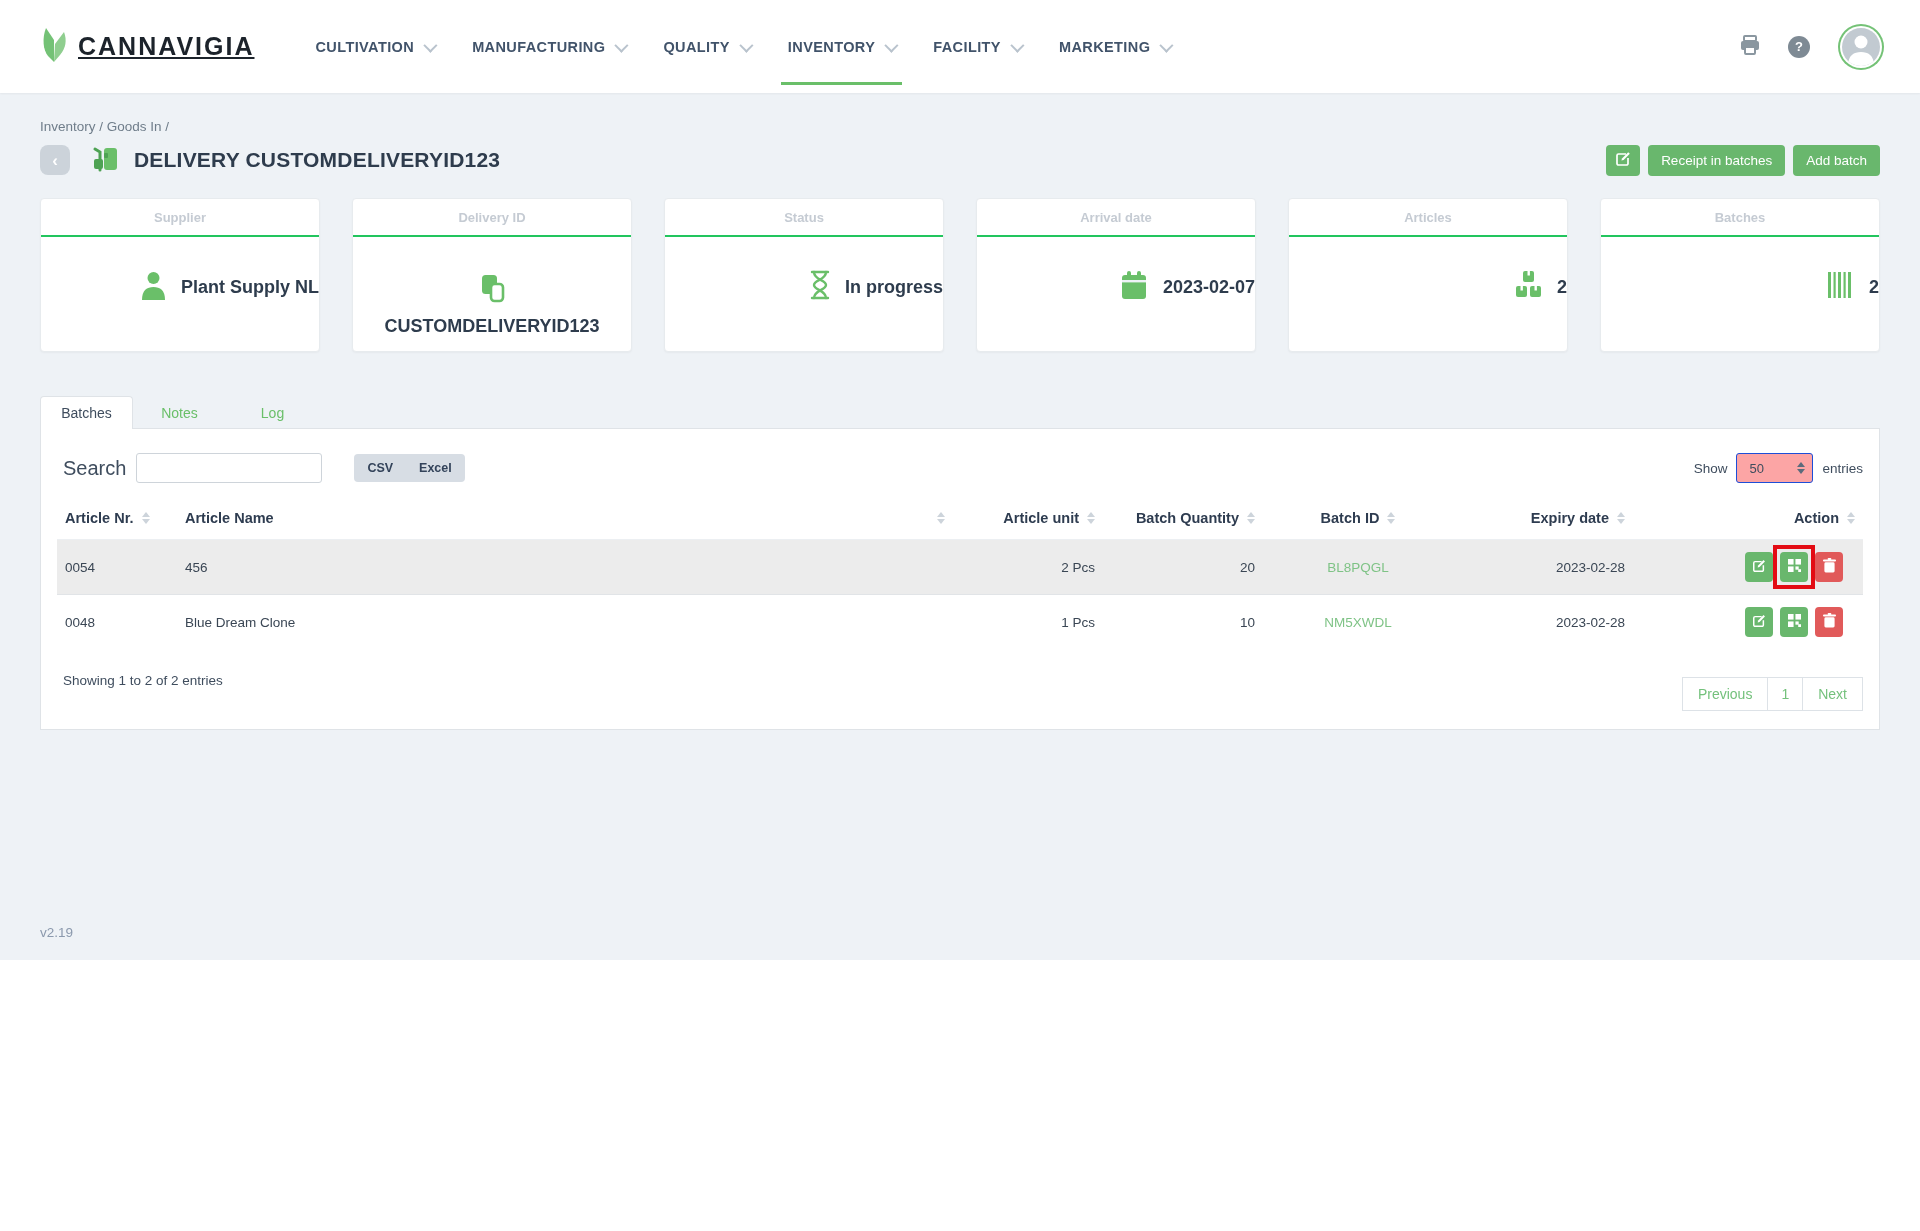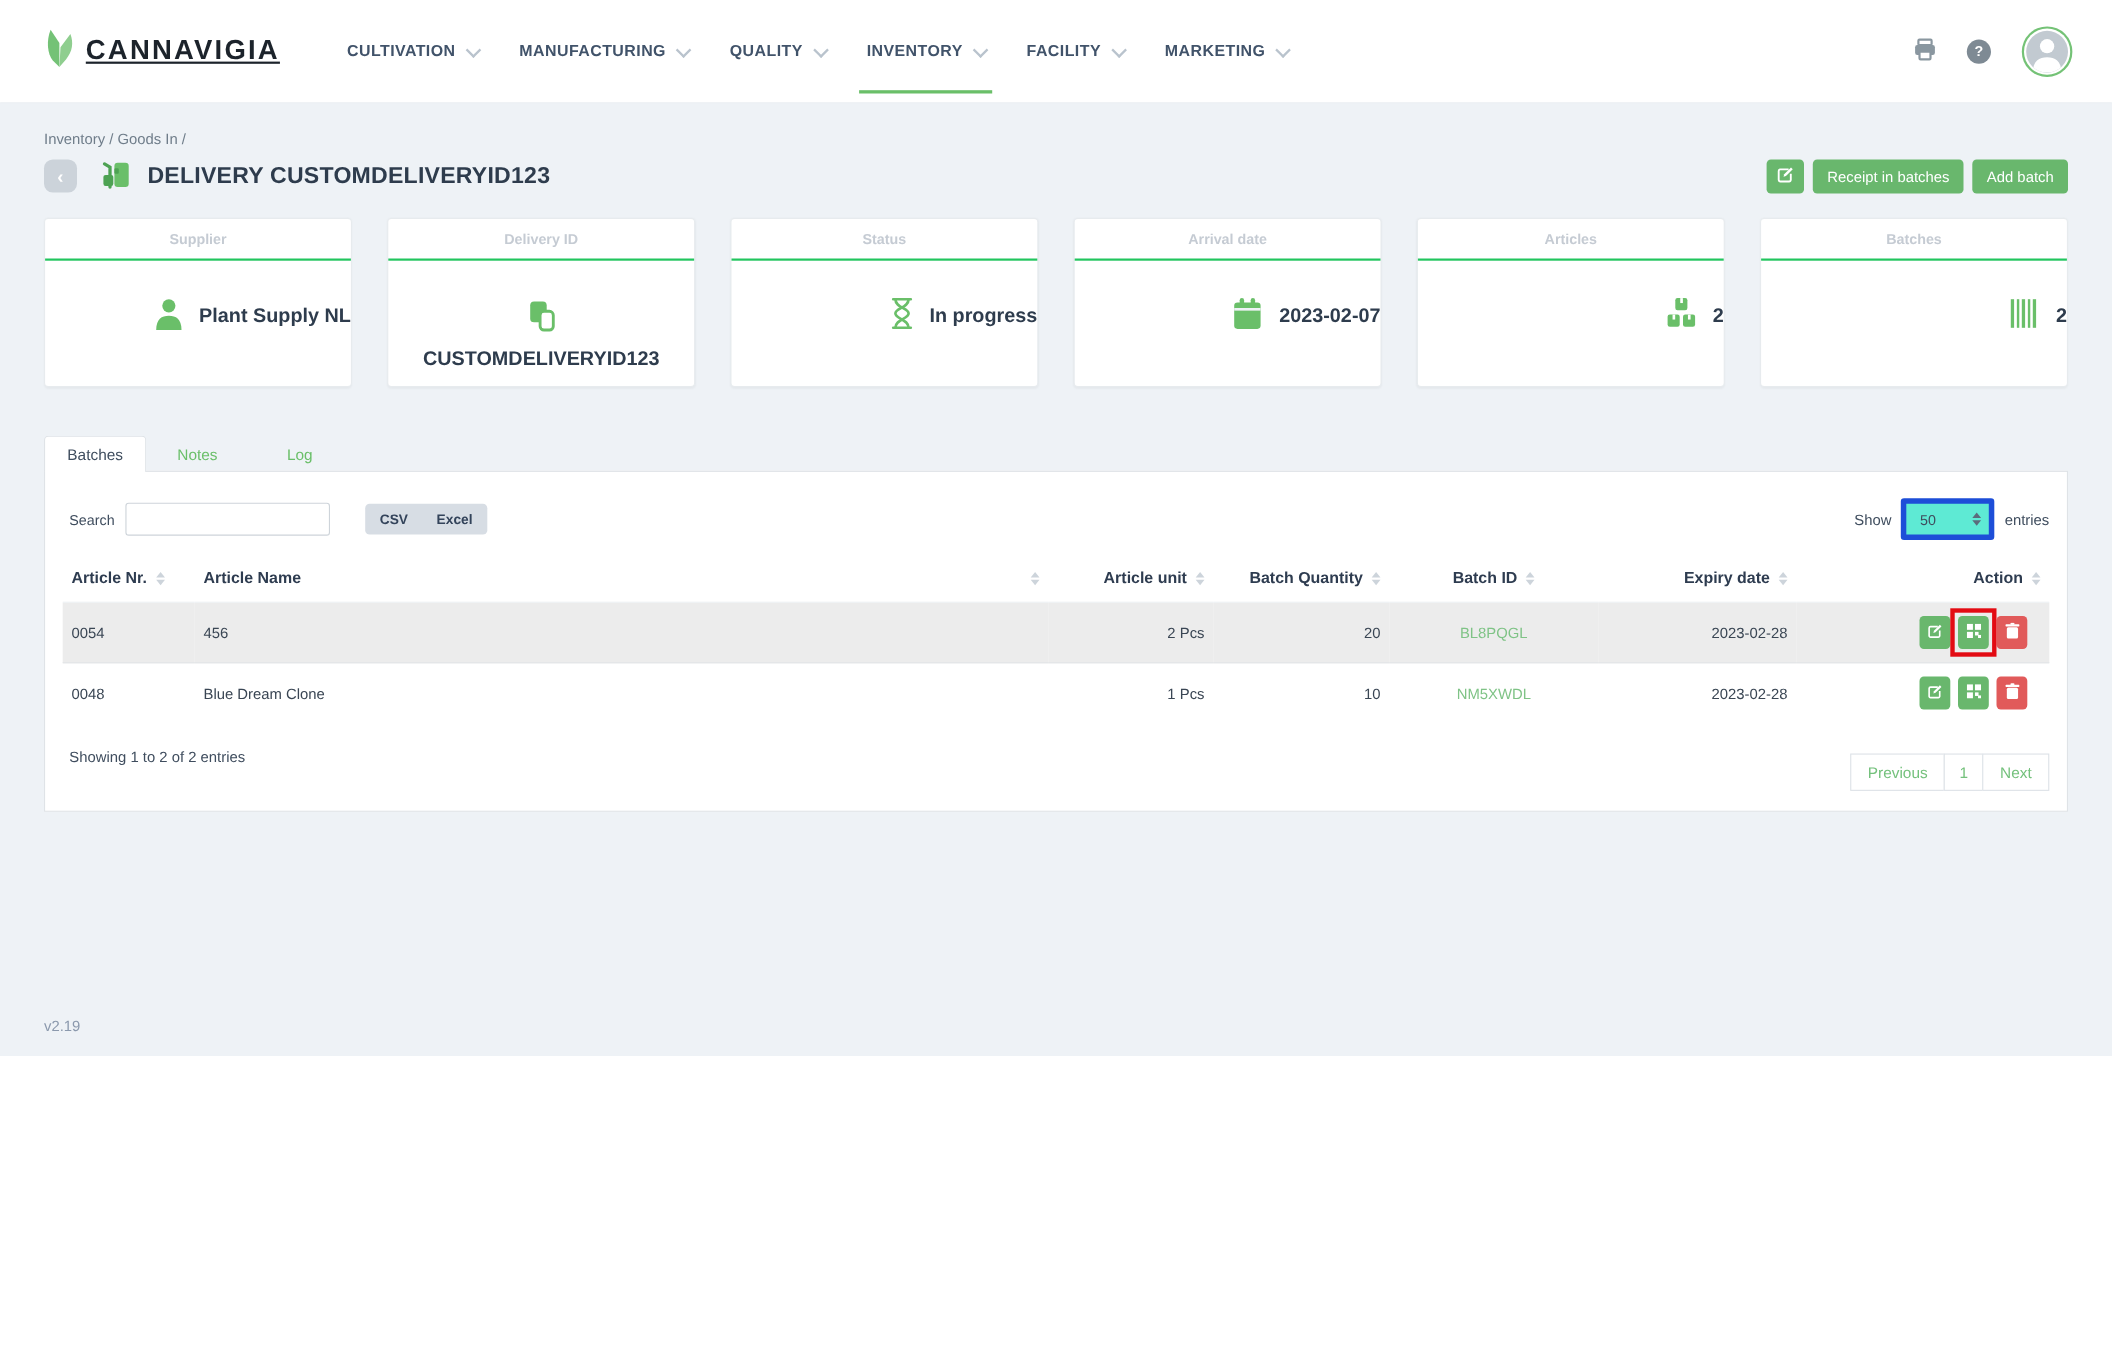--- a/index.html
+++ b/index.html
@@ -40,26 +40,26 @@
   .card-value{font-size:18px;font-weight:700;color:#2e3c4d;}
 
   
   .tabs{display:flex;margin-top:44px;}
   .tab{padding:8px 18px;font-size:14px;color:#6abf69;cursor:pointer;border:1px solid transparent;border-bottom:none;border-radius:4px 4px 0 0;min-width:55px;text-align:center;}
   .tab.active{background:#fff;border-color:#dfe3e7;color:#3f4d5e;position:relative;z-index:2;}
   .panel{background:#fff;border:1px solid #dfe3e7;margin-top:-1px;padding:24px 16px 18px;}
 
   .controls{display:flex;align-items:center;}
   .search-wrap{display:flex;align-items:center;gap:10px;margin-left:6px;}
-  .search-label{font-size:13px;color:#3f4d5e;}
+  .search-label{font-size:20px;color:#3f4d5e;}
   .search-input{width:168px;height:28px;border:1px solid #ced4da;border-radius:3px;padding:0 8px;font-size:13px;color:#3f4d5e;outline:none;}
   .export-group{display:flex;background:#d7dde4;border-radius:4px;margin-left:32px;overflow:hidden;}
   .export-btn{background:transparent;border:none;padding:7px 13px;font-size:12.5px;color:#33435a;font-weight:600;cursor:pointer;font-family:"Liberation Sans",sans-serif;}
   .show-wrap{margin-left:auto;display:flex;align-items:center;gap:9px;font-size:13.5px;color:#3f4d5e;}
-  .page-size{display:flex;align-items:center;justify-content:space-between;width:56px;height:28px;border:5px solid #1d4ed8;border-radius:3px;padding:0 7px 0 12px;cursor:pointer;background:#5eead4;}
+  .page-size{display:flex;align-items:center;justify-content:space-between;width:56px;height:28px;border:1px solid #1d4ed8;border-radius:3px;padding:0 7px 0 12px;cursor:pointer;background:#fca5a5;}
   .page-size .num{font-size:13px;color:#3f4d5e;}
   .stepper{display:flex;flex-direction:column;gap:2px;}
   .stepper i{display:block;width:0;height:0;border-left:4px solid transparent;border-right:4px solid transparent;}
   .stepper .up{border-bottom:5px solid #5b6b7c;}
   .stepper .dn{border-top:5px solid #5b6b7c;}
 
   
   table{width:100%;border-collapse:collapse;margin-top:14px;table-layout:fixed;}
   th{font-size:14.5px;font-weight:700;color:#2e3c50;text-align:left;padding:13px 8px;border-bottom:1px solid #eceff2;}
   th .th-inner{display:flex;align-items:center;gap:8px;}

